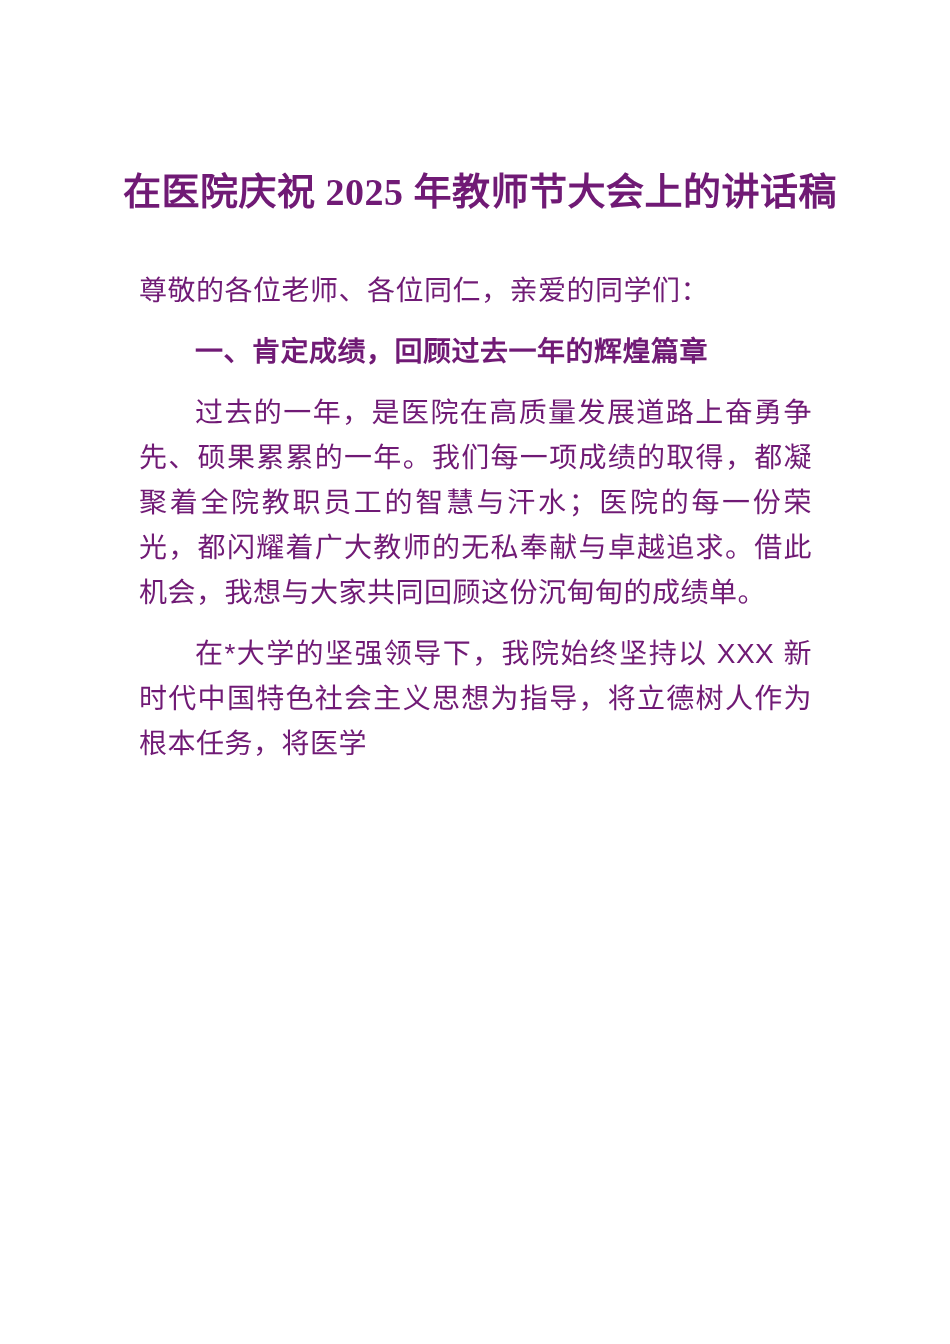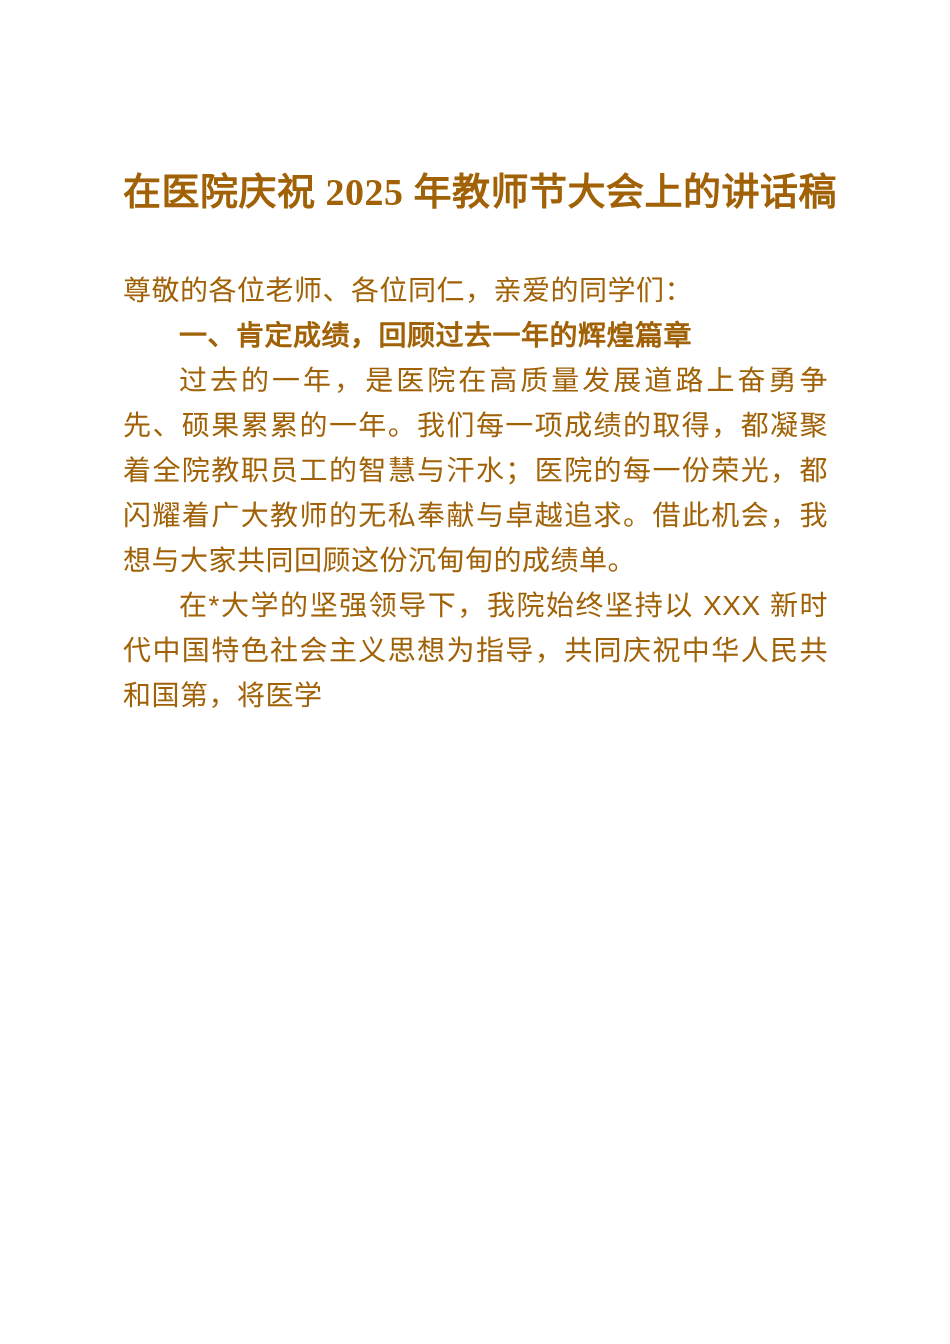--- a/index.html
+++ b/index.html
@@ -6,38 +6,38 @@
     margin: 0;
     padding: 0;
     background: #ffffff;
   }
   .page {
     position: relative;
     width: 950px;
     height: 1344px;
     background: #ffffff;
     overflow: hidden;
-    color: #a16207;
+    color: #701a75;
   }
   .content {
     box-sizing: border-box;
     padding: 168px 122px 0 123px;
   }
   .doc-title {
     margin: 0 0 52px 0;
     font-family: "Liberation Serif", serif;
     font-size: 38px;
     line-height: 48px;
     font-weight: 700;
     text-align: center;
     letter-spacing: 0.5px;
     white-space: nowrap;
   }
   .para {
-    margin: 0;
+    margin: 16px;
     font-family: "Liberation Sans", sans-serif;
     font-size: 28px;
     line-height: 45px;
     text-align: justify;
     text-justify: inter-ideograph;
     letter-spacing: 0.5px;
   }
   .para.indent {
     text-indent: 2em;
   }
@@ -54,16 +54,16 @@
     <h1 class="doc-title">在医院庆祝 2025 年教师节大会上的讲话稿</h1>
 
     <p class="para">尊敬的各位老师、各位同仁，亲爱的同学们：</p>
 
 
 
     <p class="para indent heading">一、肯定成绩，回顾过去一年的辉煌篇章</p>
 
     <p class="para indent">过去的一年，是医院在高质量发展道路上奋勇争先、硕果累累的一年。我们每一项成绩的取得，都凝聚着全院教职员工的智慧与汗水；医院的每一份荣光，都闪耀着广大教师的无私奉献与卓越追求。借此机会，我想与大家共同回顾这份沉甸甸的成绩单。</p>
 
-    <p class="para indent">在*大学的坚强领导下，我院始终坚持以 XXX 新时代中国特色社会主义思想为指导，共同庆祝中华人民共和国第，将医学</p>
+    <p class="para indent">在*大学的坚强领导下，我院始终坚持以 XXX 新时代中国特色社会主义思想为指导，将立德树人作为根本任务，将医学</p>
 
   </div>
 </div>
 
 </body></html>

